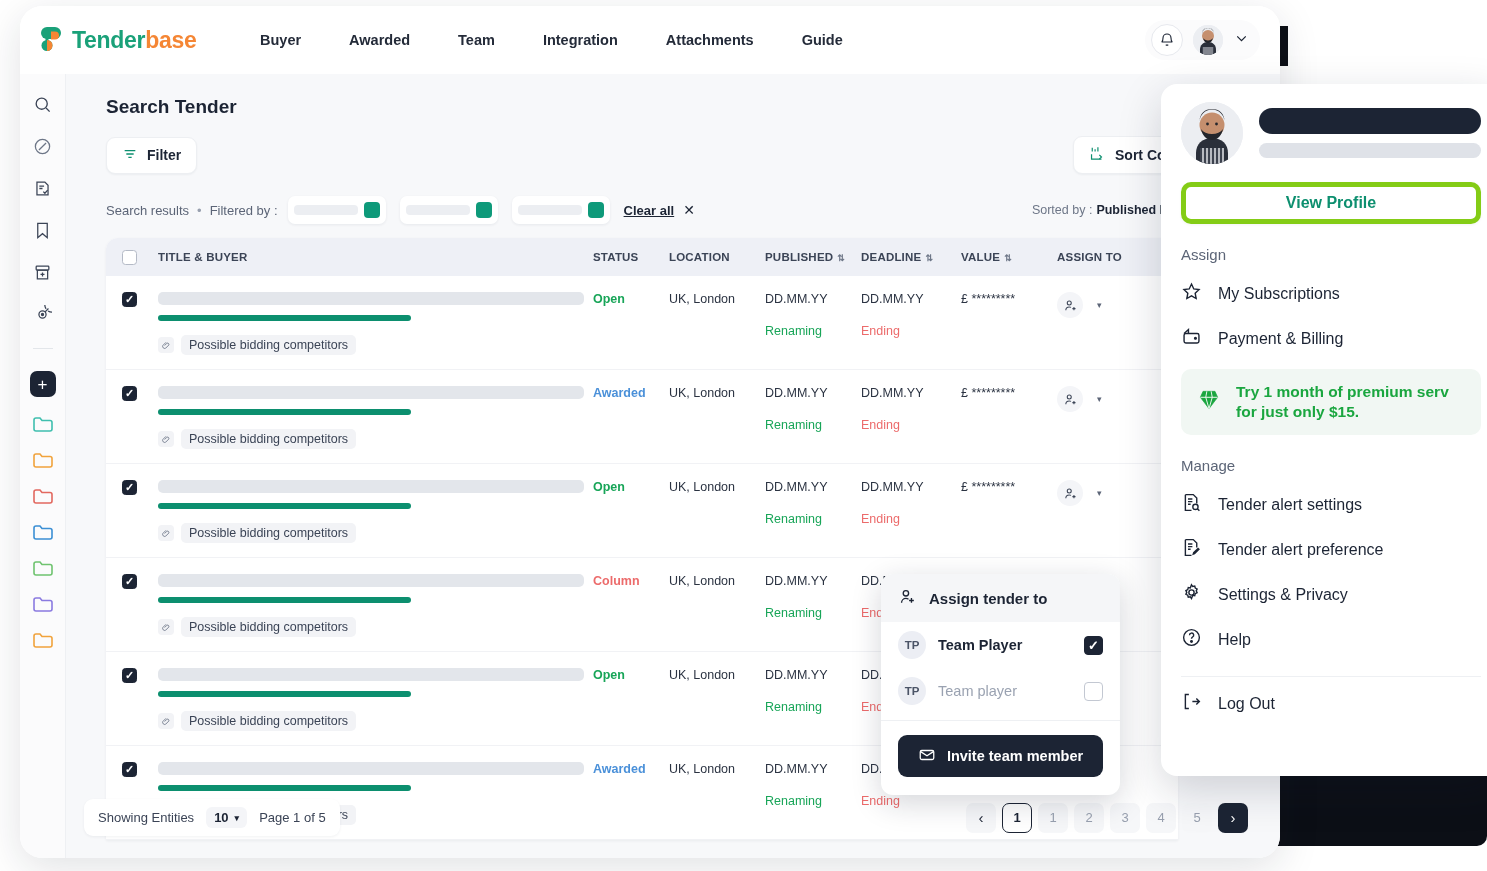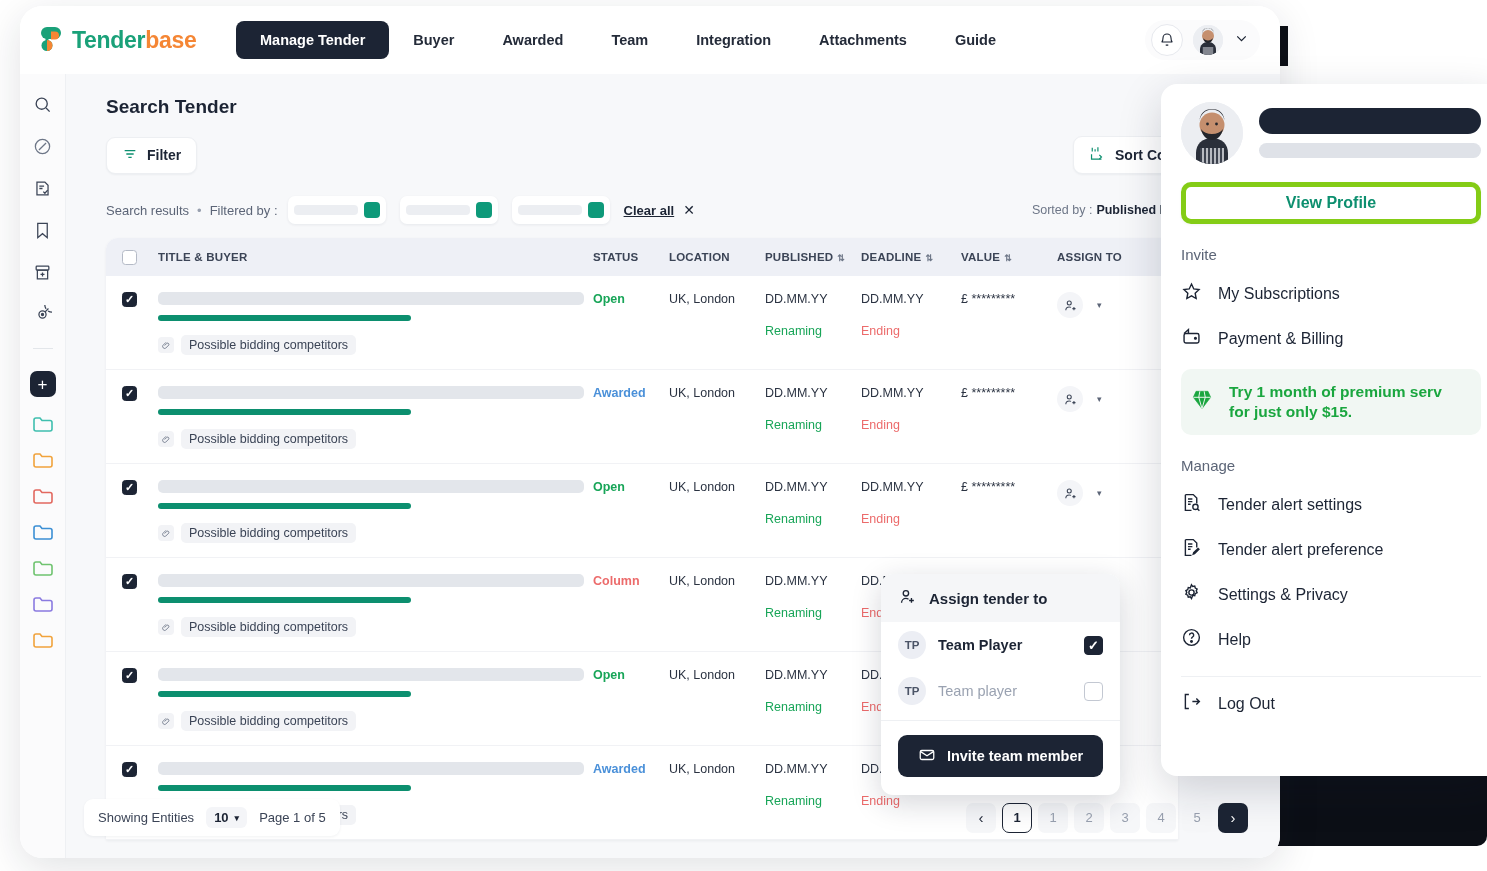--- a/index.html
+++ b/index.html
@@ -263,21 +263,21 @@
     display: flex; align-items: center; justify-content: center;
     font-size: 16px; font-weight: 700; color: #0d8f6f;
     box-shadow: 0 1px 3px rgba(20,30,50,.05); cursor: pointer;
   }
   .pp-sec { font-size: 15px; color: #5c6577; margin: 22px 0 8px 0; }
   .pp-item {
     display: flex; align-items: center; gap: 16px;
     padding: 10px 0; font-size: 16px; color: #1c2434; cursor: pointer;
   }
   #pp-promo {
-    background: #f1f7f3; border-radius: 10px; padding: 13px 8px;
+    background: #f1f7f3; border-radius: 10px; padding: 13px 15px;
     display: flex; align-items: center; gap: 14px; margin-top: 8px;
   }
   #pp-promo .txt { font-size: 15.5px; font-weight: 700; color: #1aa63f; line-height: 1.3; }
   #pp-div { height: 1px; background: #eef0f3; margin: 14px 0 4px 0; }
 
   
   .dark-strip { position: absolute; background: #0c0f16; }
 </style>
 </head>
 <body>
@@ -298,21 +298,20 @@
           <circle cx="9" cy="18.5" r="5.5" fill="#1aa179"></circle>
           <path d="M9 13v11a5.5 5.5 0 0 0 0-11z" fill="#f58634"></path>
         </svg>
       </span>
       <span class="logo-text">
         <span class="t1">Tender</span><span class="t2">base</span>
       </span>
     </div>
 
     <div id="nav-items">
-      <div class="nav-item active">Manage Tender</div>
       <div class="nav-item">Buyer</div>
       <div class="nav-item">Awarded</div>
       <div class="nav-item">Team</div>
       <div class="nav-item">Integration</div>
       <div class="nav-item">Attachments</div>
       <div class="nav-item">Guide</div>
     </div>
 
     <div id="nav-right">
       <div class="bell">
@@ -734,21 +733,21 @@
       </svg>
     </div>
     <div class="pp-bars">
       <div class="pp-bar-dark"></div>
       <div class="pp-bar-gray"></div>
     </div>
   </div>
 
   <div id="pp-view">View Profile</div>
 
-  <div class="pp-sec">Invite</div>
+  <div class="pp-sec">Assign</div>
 
   <div class="pp-item">
     <span>
       <svg viewBox="0 0 24 24" width="21" height="21" fill="none" stroke="#1c2434" stroke-width="1.6">
           <path d="M12 3.5l2.6 5.6 6 .7-4.4 4.2 1.1 6-5.3-3-5.3 3 1.1-6L3.4 9.8l6-.7z"></path>
         </svg>
     </span>
     <span>My Subscriptions</span>
   </div>
 

